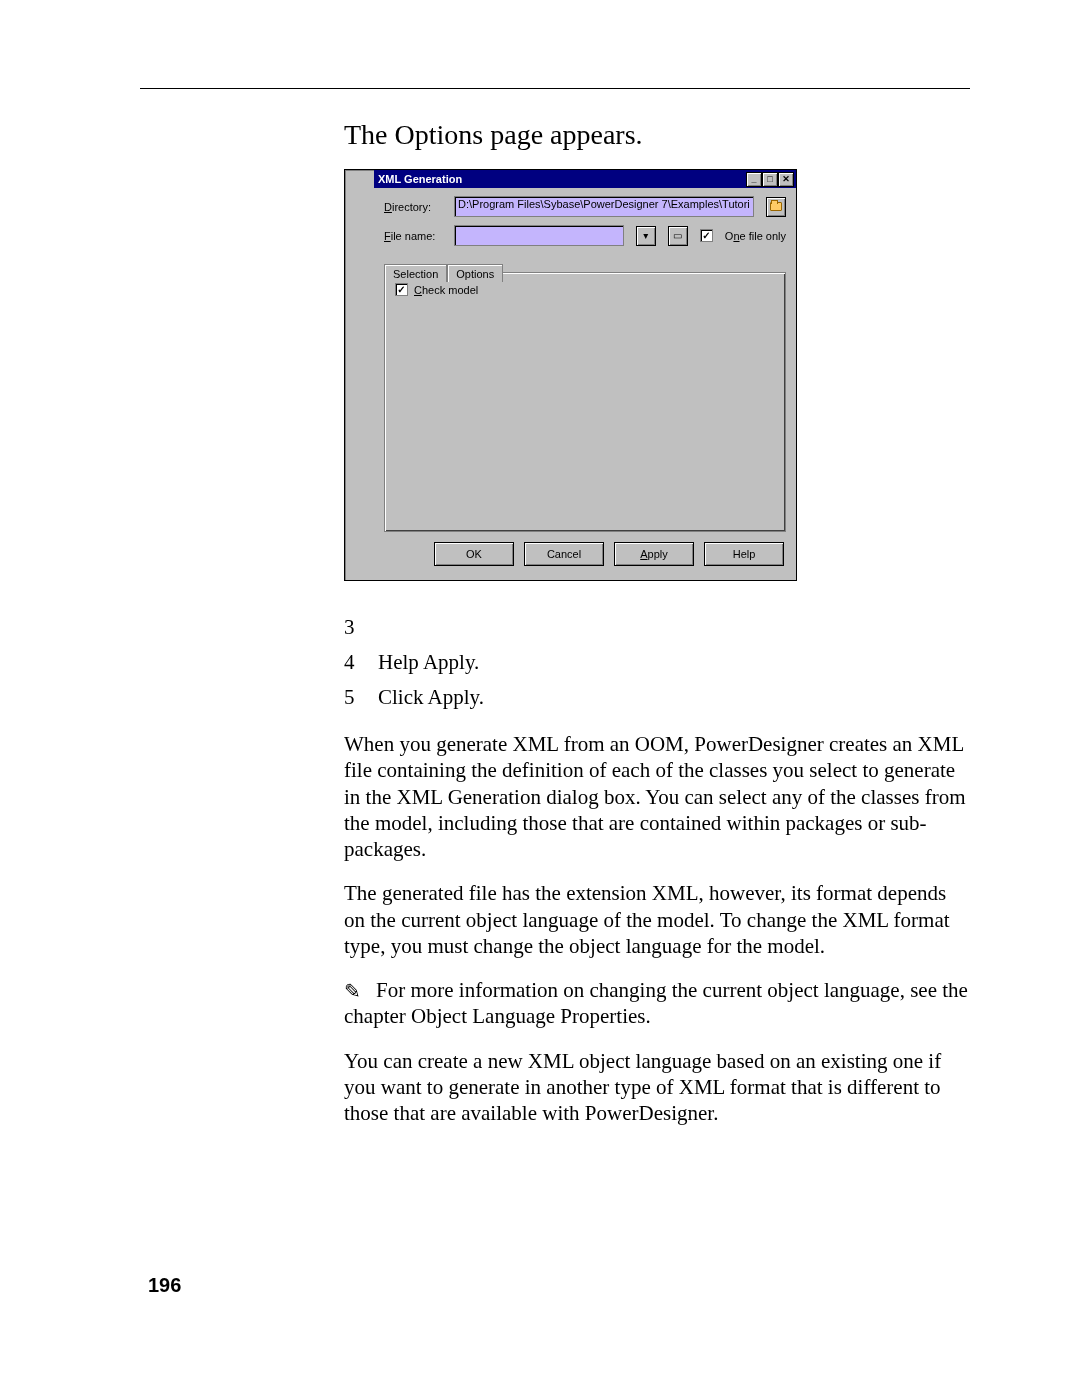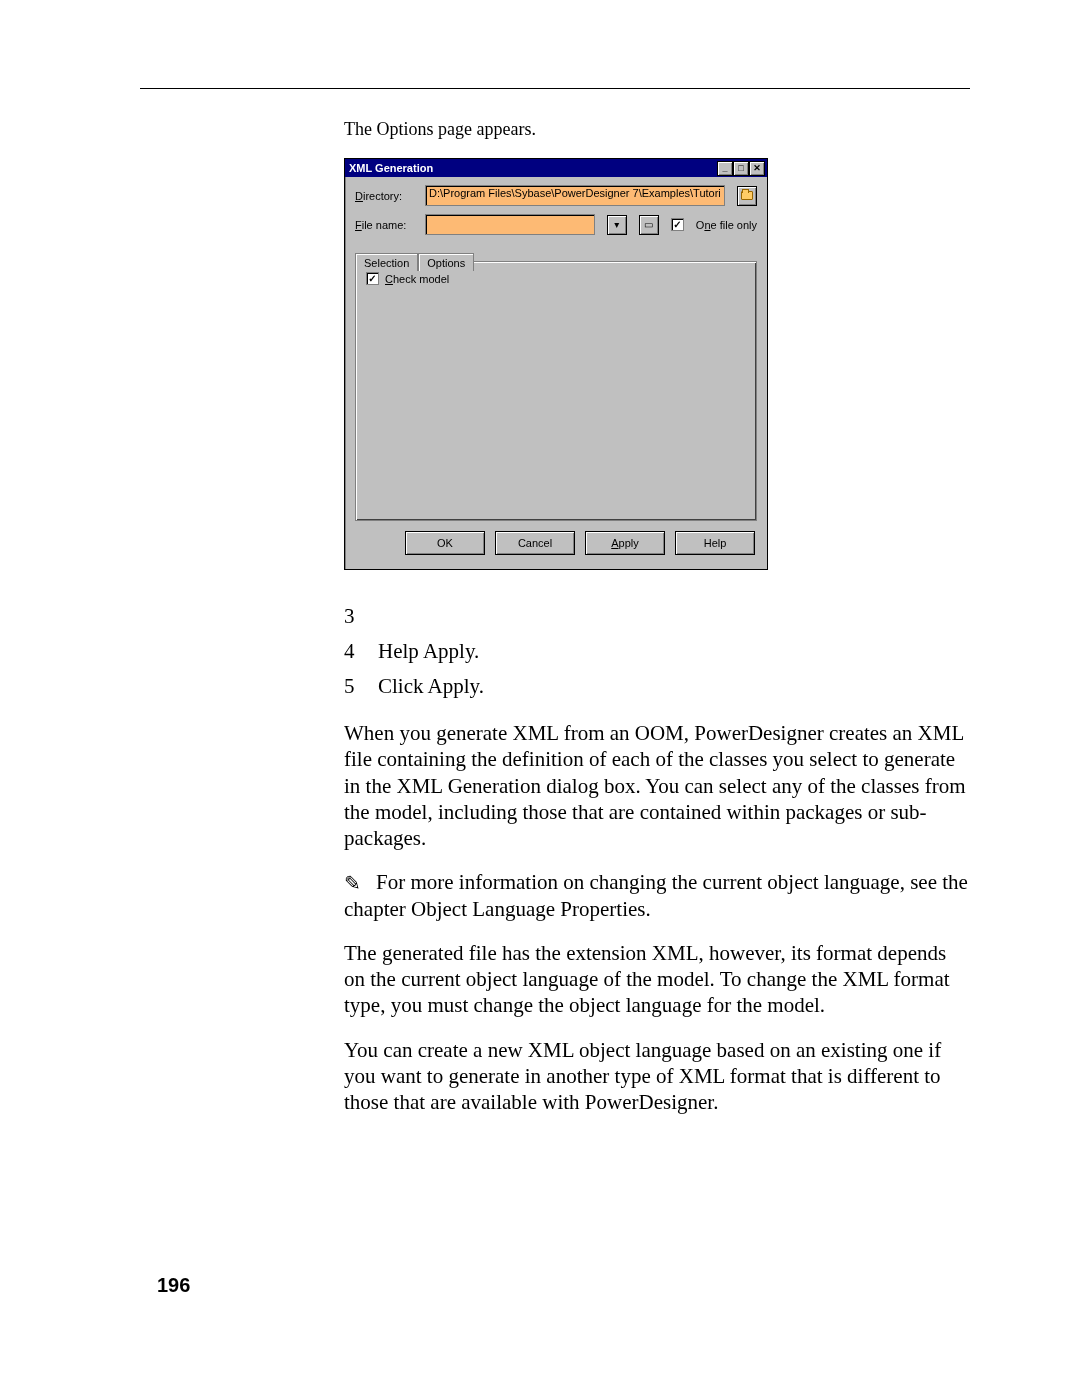--- a/index.html
+++ b/index.html
@@ -25,34 +25,35 @@
   }
   .head-rule {
     border: none;
     border-top: 1.5px solid #000;
     margin: 0 0 30px 0;
   }
   .content-col {
     margin-left: 204px;
   }
   .intro-line {
-    font-size: 18px;
+    font-size: 28px;
     margin-bottom: 18px;
     font-family: Liberation Serif, serif;
   }
 
   
   .dialog {
     width: 422px;
     background: #c0c0c0;
     border: 1px solid #000;
     box-shadow: 1px 1px 0 #808080 inset;
     font-family: "MS Sans Serif", Tahoma, Arial, sans-serif;
     font-size: 11px;
     margin-bottom: 34px;
+    padding-left: 29px;
   }
   .titlebar {
     display: flex;
     align-items: center;
     justify-content: space-between;
     background: linear-gradient(to right, #000080, #000080);
     color: #fff;
     height: 18px;
     padding: 0 2px 0 4px;
     font-weight: bold;
@@ -73,21 +74,21 @@
     color: #000;
     font-family: Arial, sans-serif;
   }
   .dialog-body { padding: 8px 10px 4px 10px; }
   .form-row { display: flex; align-items: center; margin-bottom: 8px; gap: 12px; }
   .form-row label { width: 58px; }
   .form-row label u { text-decoration: underline; }
   .textbox {
     flex: 1;
     height: 17px;
-    background: #fdba74;
+    background: #c4b5fd;
     border: 1px solid #808080;
     box-shadow: inset 1px 1px 0 #000;
     font-size: 11px;
     padding: 1px 3px;
     font-family: "MS Sans Serif", Tahoma, Arial, sans-serif;
     overflow: hidden;
     white-space: nowrap;
   }
   .browse-btn, .sq-btn, .dd-btn {
     width: 18px;
@@ -195,21 +196,21 @@
   }
   .pointer {
     font-size: 20px;
     margin-right: 10px;
     display: inline-block;
     transform: translateY(1px);
   }
   .page-num {
     position: absolute;
     bottom: 100px;
-    left: 157px;
+    left: 148px;
     font-family: Arial, Helvetica, sans-serif;
     font-weight: bold;
     font-size: 20px;
   }
 </style>
 </head>
 <body>
 
 <div class="page">
 
@@ -275,22 +276,22 @@
       <li>
         <span class="step-num">5</span>
         <span>Click Apply.</span>
       </li>
     </ul>
   </div>
 
 
   <div class="content-col">
     <div class="para">When you generate XML from an OOM, PowerDesigner creates an XML file containing the definition of each of the classes you select to generate in the XML Generation dialog box. You can select any of the classes from the model, including those that are contained within packages or sub-packages.</div>
+    <div class="para">The generated file has the extension XML, however, its format depends on the current object language of the model. To change the XML format type, you must change the object language for the model.</div>
     <div class="para">
       <span class="pointer">✎</span>
       <span>For more information on changing the current object language, see the chapter Object Language Properties.</span>
     </div>
-    <div class="para">The generated file has the extension XML, however, its format depends on the current object language of the model. To change the XML format type, you must change the object language for the model.</div>
     <div class="para">You can create a new XML object language based on an existing one if you want to generate in another type of XML format that is different to those that are available with PowerDesigner.</div>
   </div>
 
   <div class="page-num">196</div>
 </div>
 
 </body></html>

